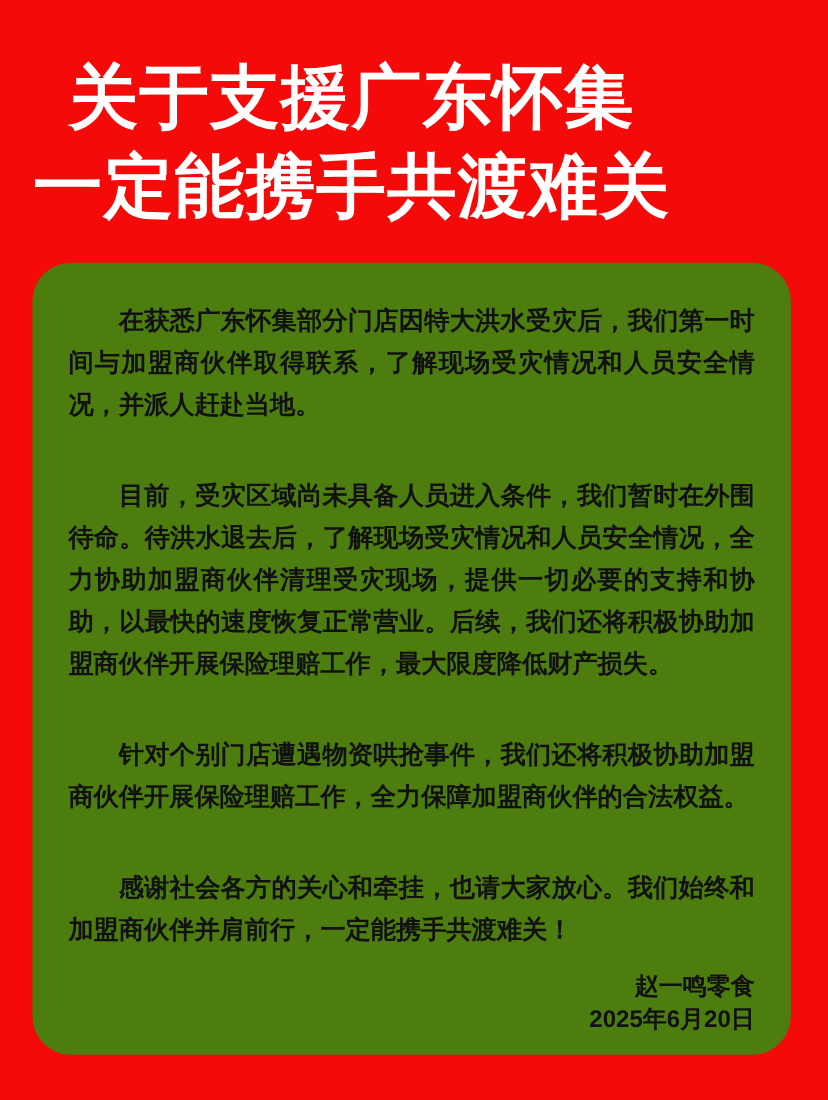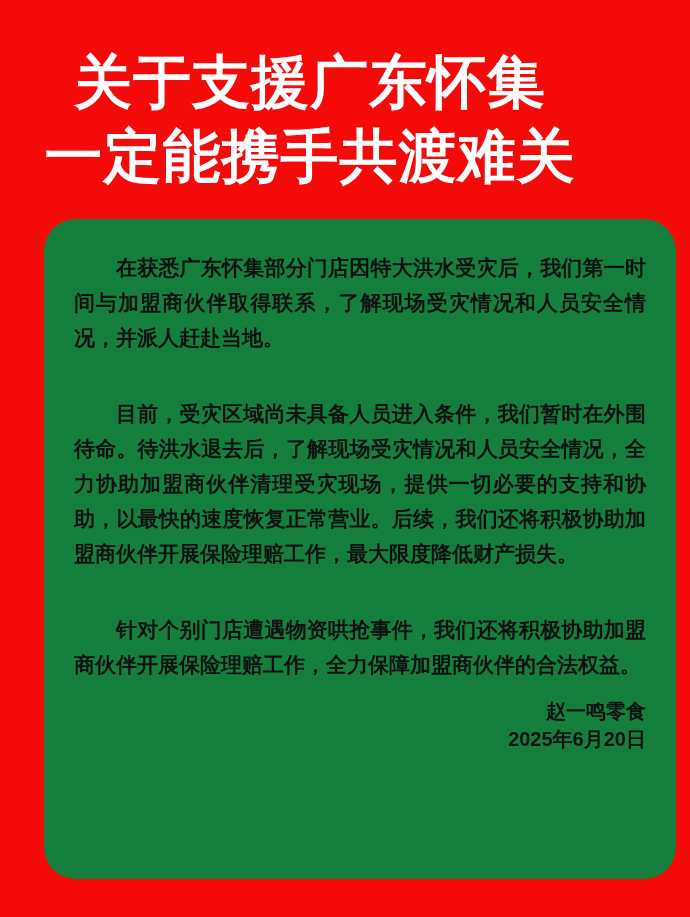--- a/index.html
+++ b/index.html
@@ -12,42 +12,41 @@
     background: #F50A0A;
     overflow: hidden;
     font-family: "Liberation Sans", sans-serif;
     -webkit-font-smoothing: antialiased;
   }
   .poster {
     position: relative;
     width: 586px;
     height: 917px;
     background: #F50A0A;
-    margin-left: 17px;
   }
   .title {
     margin: 0;
     padding-top: 45px;
     text-align: center;
     color: #FFFFFF;
     font-weight: 900;
     font-size: 58px;
     line-height: 74px;
     letter-spacing: 1px;
   }
   .title-line {
     display: block;
     white-space: nowrap;
   }
   .card {
     box-sizing: border-box;
     width: 632px;
     height: 660px;
     margin: 26px 31px 0 27px;
-    background: #15803d;
+    background: #4d7c0f;
     border-radius: 32px;
     padding: 31px 30px 15px 30px;
     overflow: hidden;
   }
   .para {
     margin: 0 0 41px 0;
     color: #111111;
     font-size: 21px;
     line-height: 35px;
     font-weight: 700;
@@ -74,20 +73,21 @@
 
   <h1 class="title">
     <span class="title-line">关于支援广东怀集</span>
     <span class="title-line">一定能携手共渡难关</span>
   </h1>
 
   <div class="card">
     <p class="para">在获悉广东怀集部分门店因特大洪水受灾后，我们第一时间与加盟商伙伴取得联系，了解现场受灾情况和人员安全情况，并派人赶赴当地。</p>
     <p class="para">目前，受灾区域尚未具备人员进入条件，我们暂时在外围待命。待洪水退去后，了解现场受灾情况和人员安全情况，全力协助加盟商伙伴清理受灾现场，提供一切必要的支持和协助，以最快的速度恢复正常营业。后续，我们还将积极协助加盟商伙伴开展保险理赔工作，最大限度降低财产损失。</p>
     <p class="para">针对个别门店遭遇物资哄抢事件，我们还将积极协助加盟商伙伴开展保险理赔工作，全力保障加盟商伙伴的合法权益。</p>
+    <p class="para">感谢社会各方的关心和牵挂，也请大家放心。我们始终和加盟商伙伴并肩前行，一定能携手共渡难关！</p>
 
     <div class="signature-block">
       <div>赵一鸣零食</div>
       <div>2025年6月20日</div>
     </div>
   </div>
 
 </div>
 
 </body></html>

